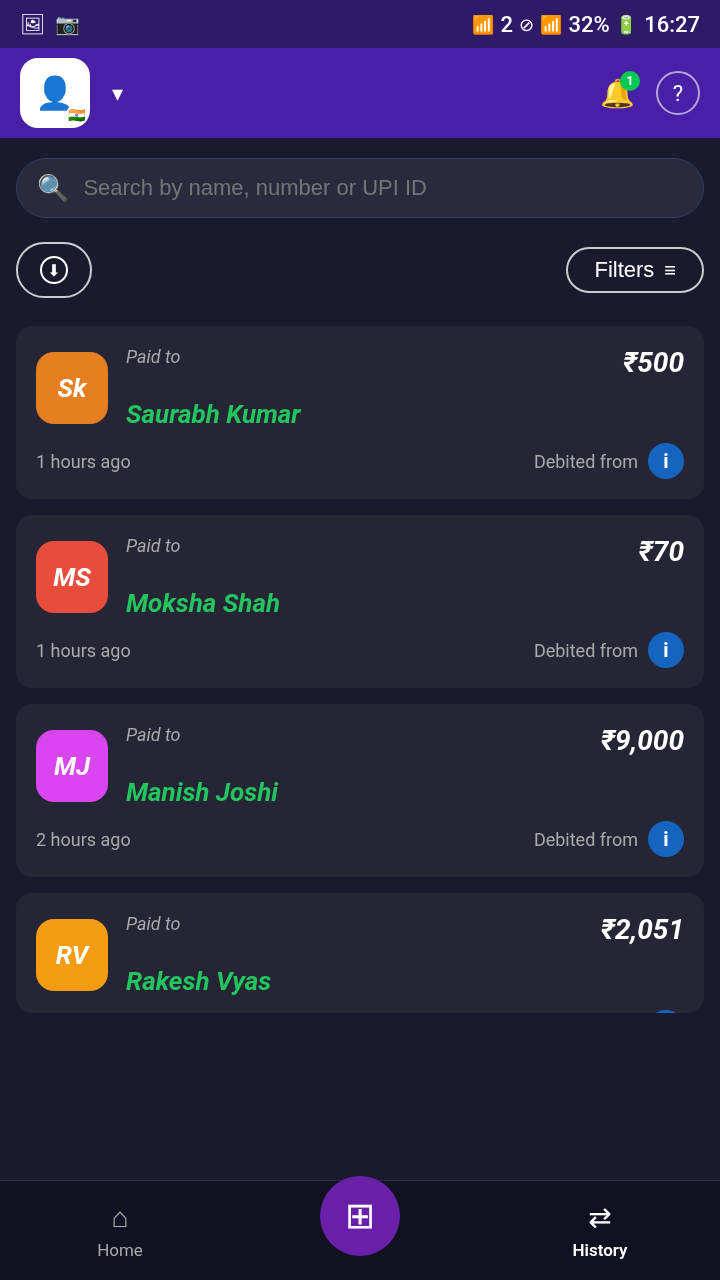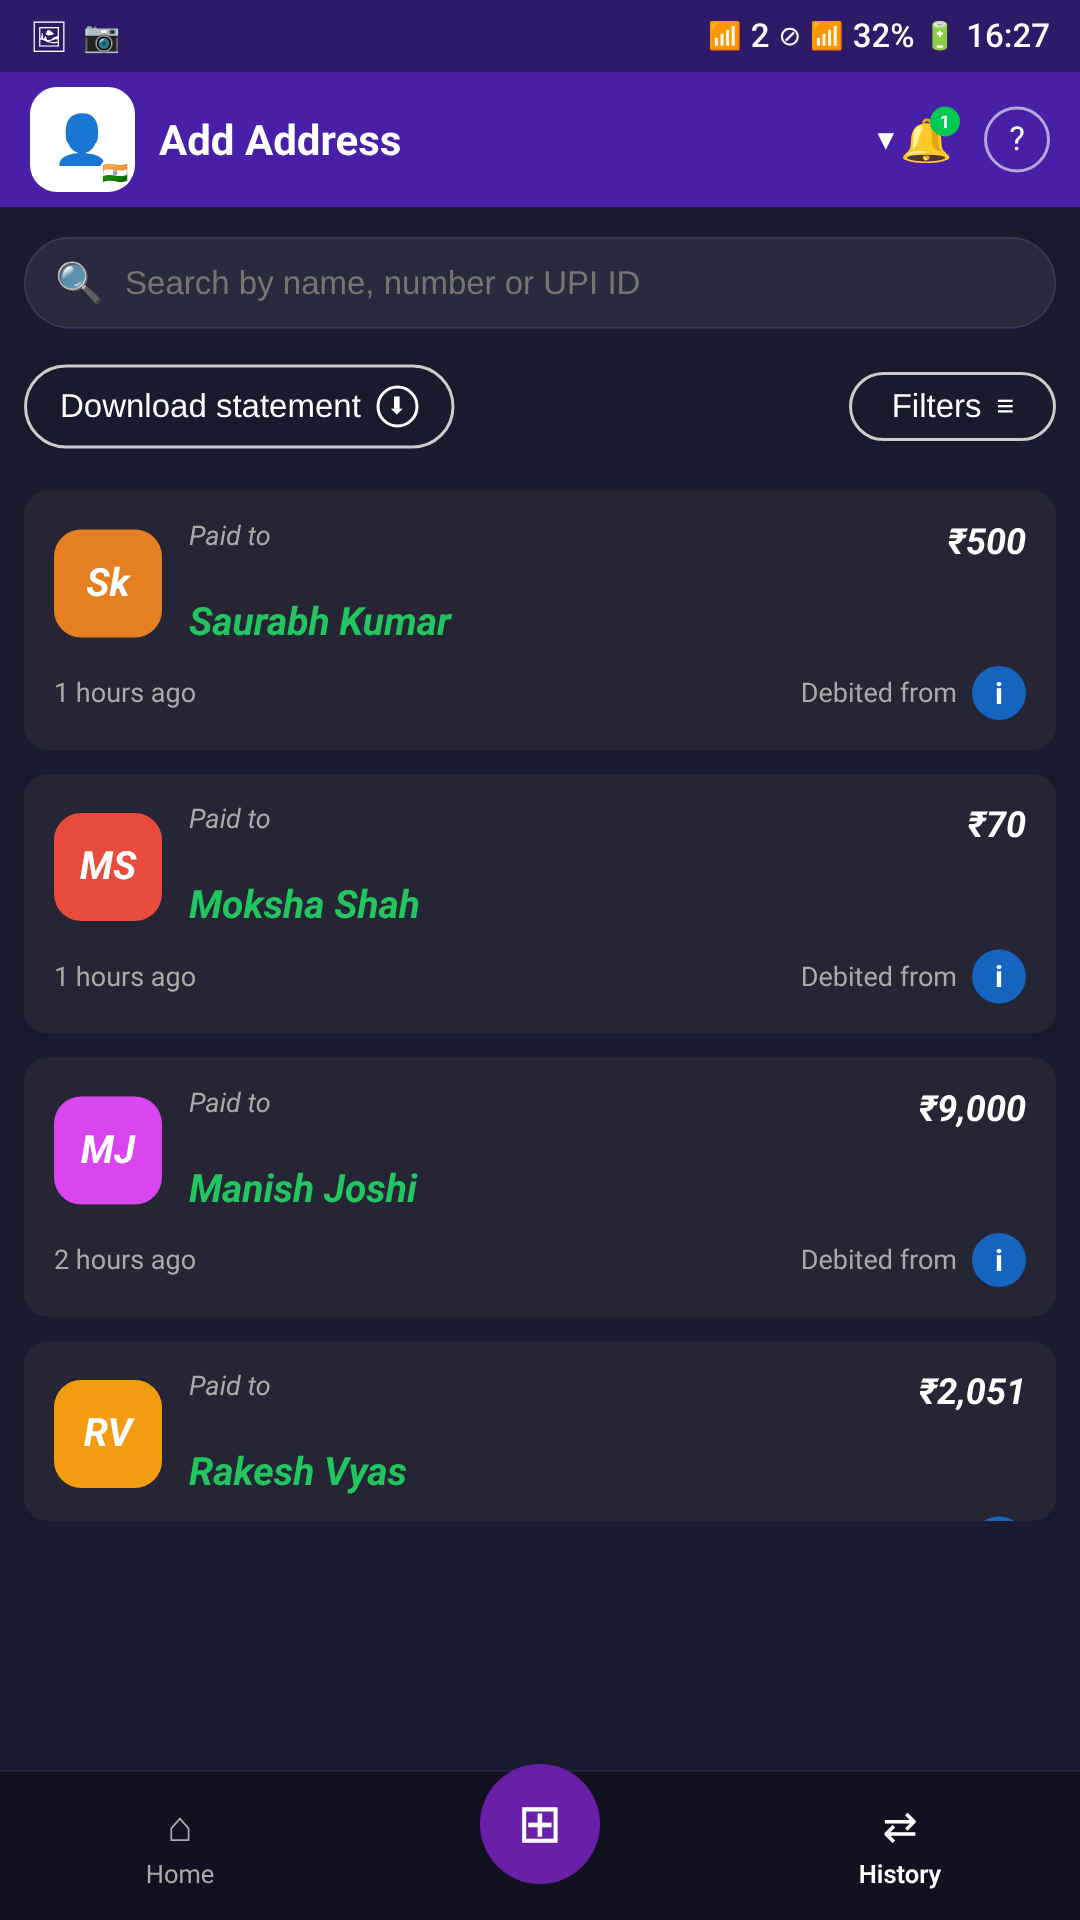--- a/index.html
+++ b/index.html
@@ -253,21 +253,21 @@
       font-size: 18px;
       color: #aaa;
       margin-bottom: 4px;
     }
     .recipient-name {
       font-size: 26px;
       font-weight: 700;
       color: #22c55e;
     }
     .amount {
-      font-size: 24px;
+      font-size: 28px;
       font-weight: 700;
       color: #fff;
       text-align: center;
     }
     .card-bottom {
       display: flex;
       justify-content: space-between;
       align-items: center;
       margin-top: 14px;
       gap: 28px;
@@ -368,21 +368,20 @@
     <span style="font-size:18px;">🔋</span>
     <span>16:27</span>
   </div>
 </div>
 
 <div class="header">
   <div class="avatar-container">
     <span class="avatar-person">👤</span>
     <div class="flag-badge">🇮🇳</div>
   </div>
-  <span class="header-title">Add Address</span>
   <span class="header-arrow">▾</span>
   <div class="header-actions">
     <div class="notif-btn">
       <span class="notif-icon">🔔</span>
       <span class="notif-badge">1</span>
     </div>
     <div class="help-btn">
       <span>?</span>
     </div>
   </div>
@@ -390,21 +389,20 @@
 
 <div class="main-content">
 
   <div class="search-bar">
     <span class="search-icon">🔍</span>
     <input type="text" class="search-input" placeholder="Search by name, number or UPI ID" style="">
   </div>
 
   <div class="action-row">
     <button class="download-btn">
-      <span>Download statement</span>
       <div class="download-icon">⬇</div>
     </button>
     <button class="filters-btn">
       <span>Filters</span>
       <span class="filter-icon">≡</span>
     </button>
   </div>
 
   <div>
 

